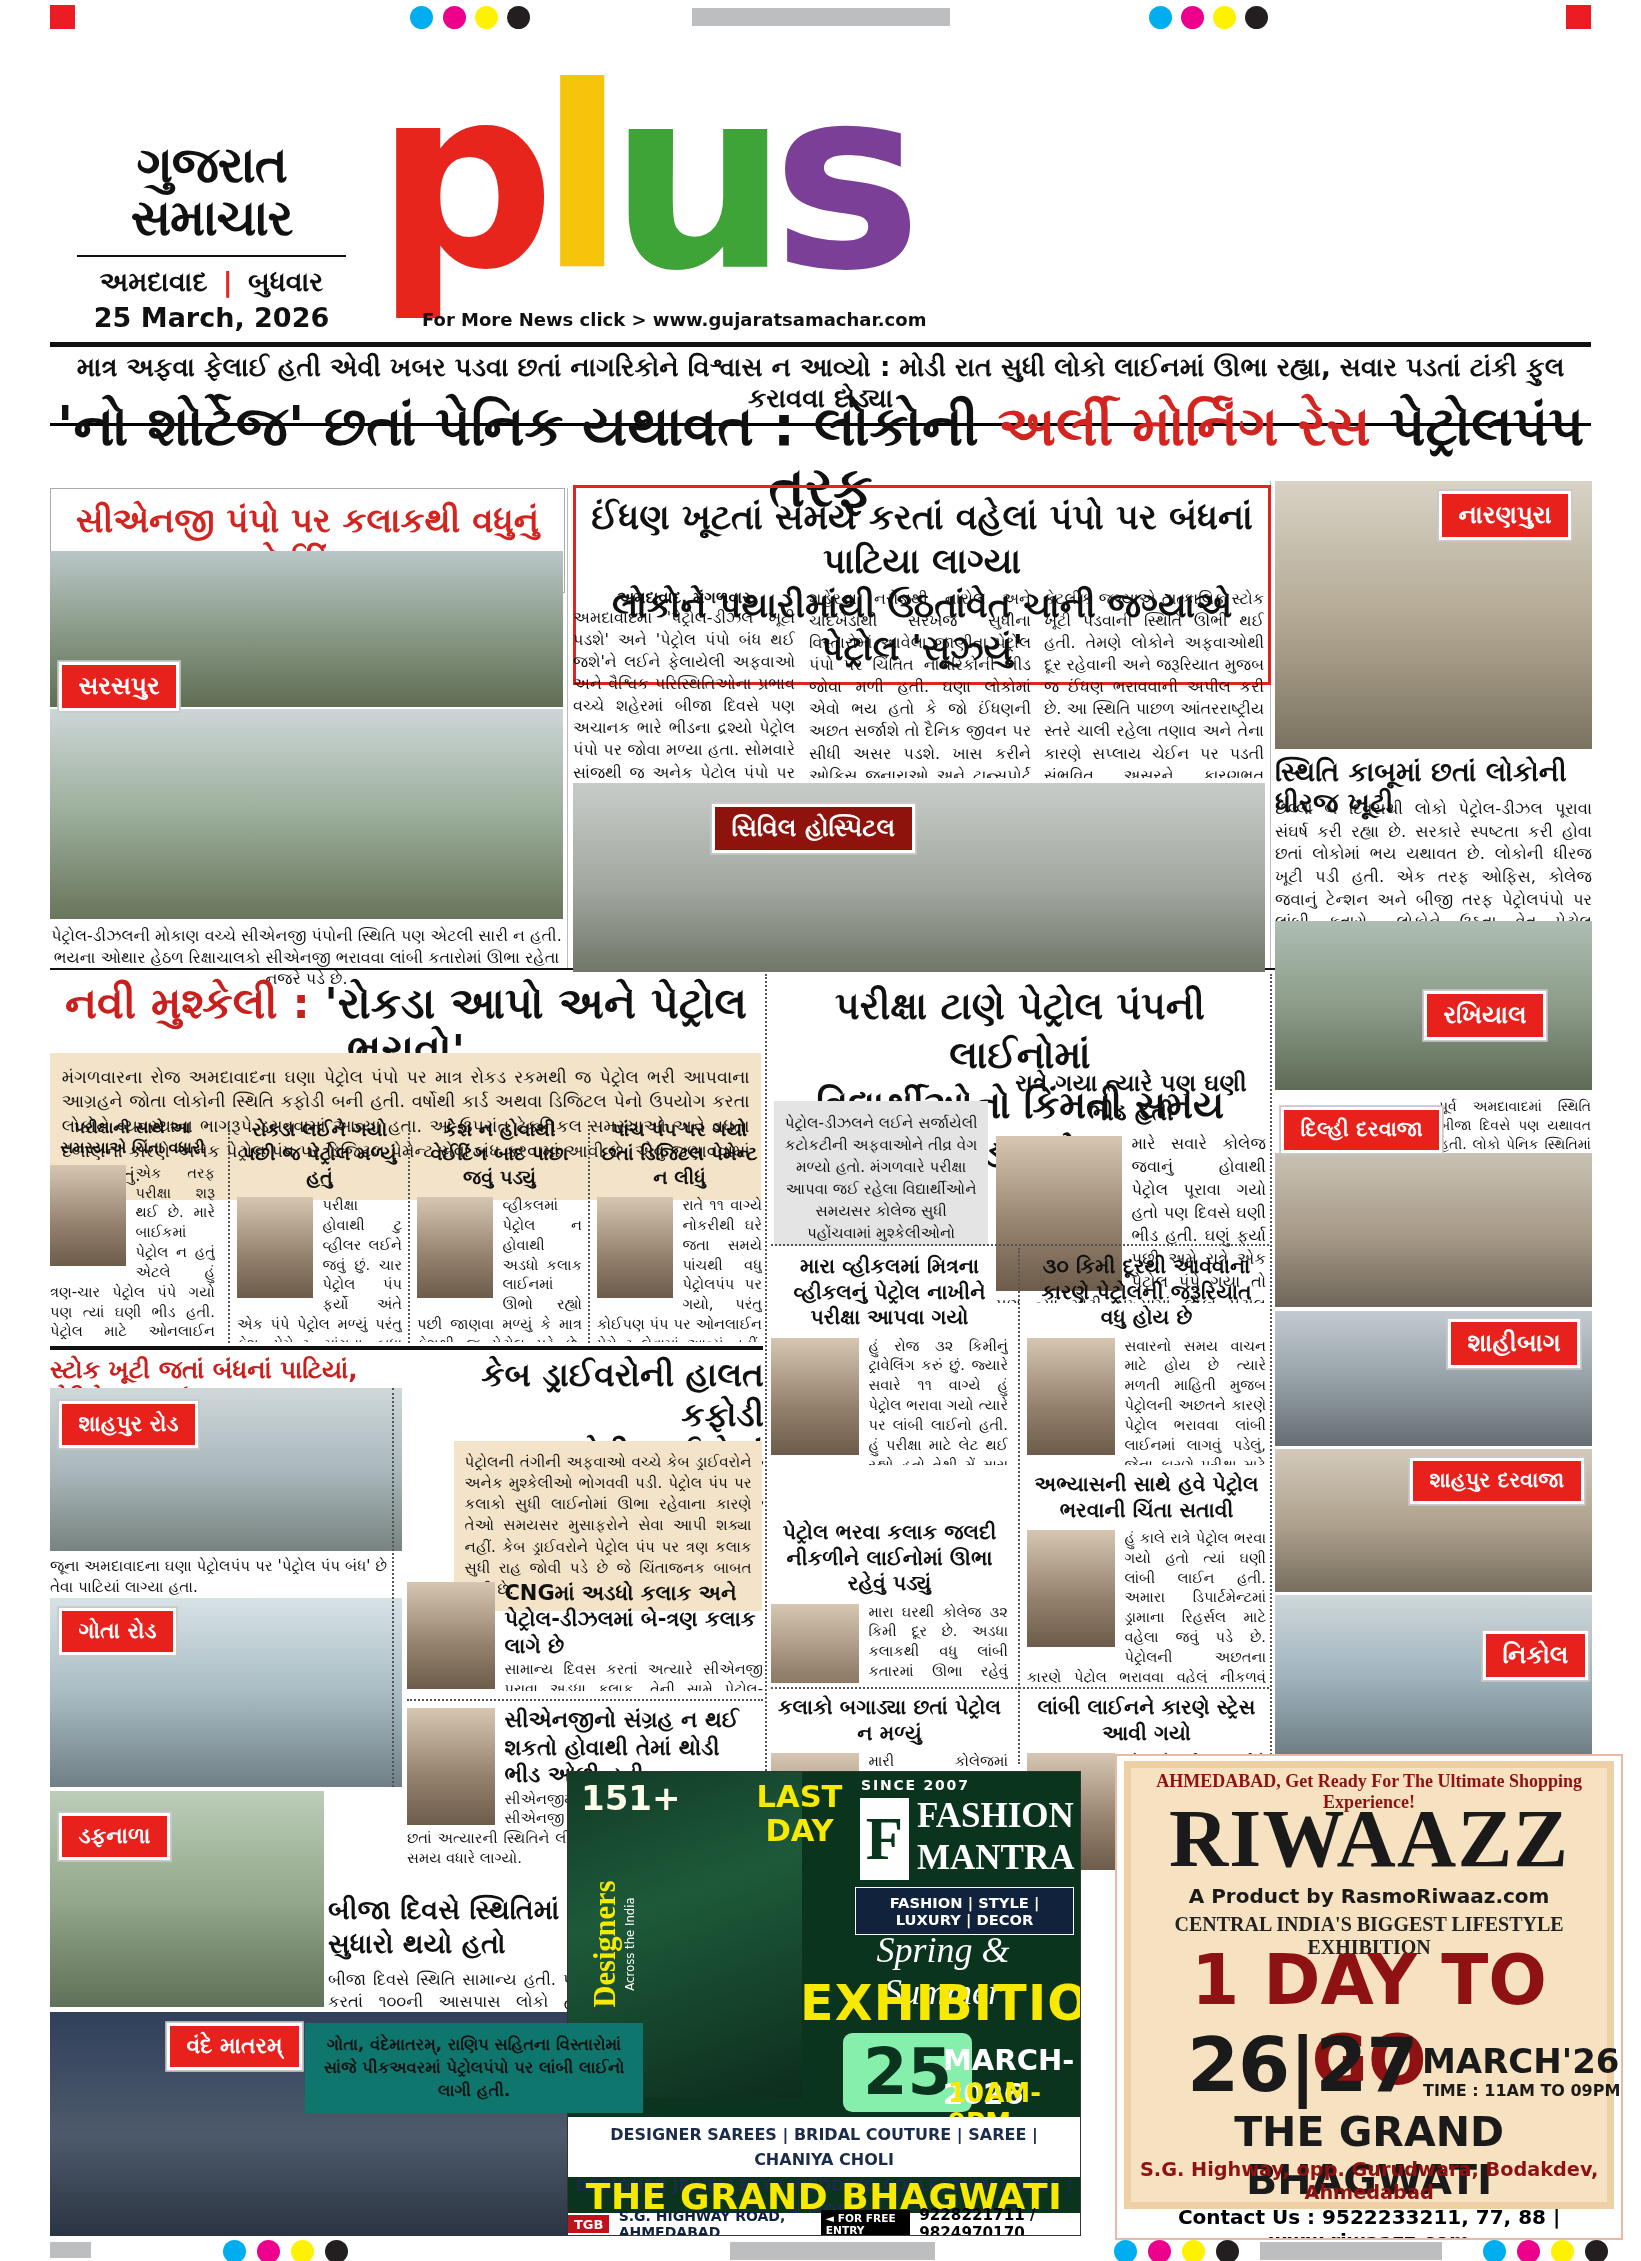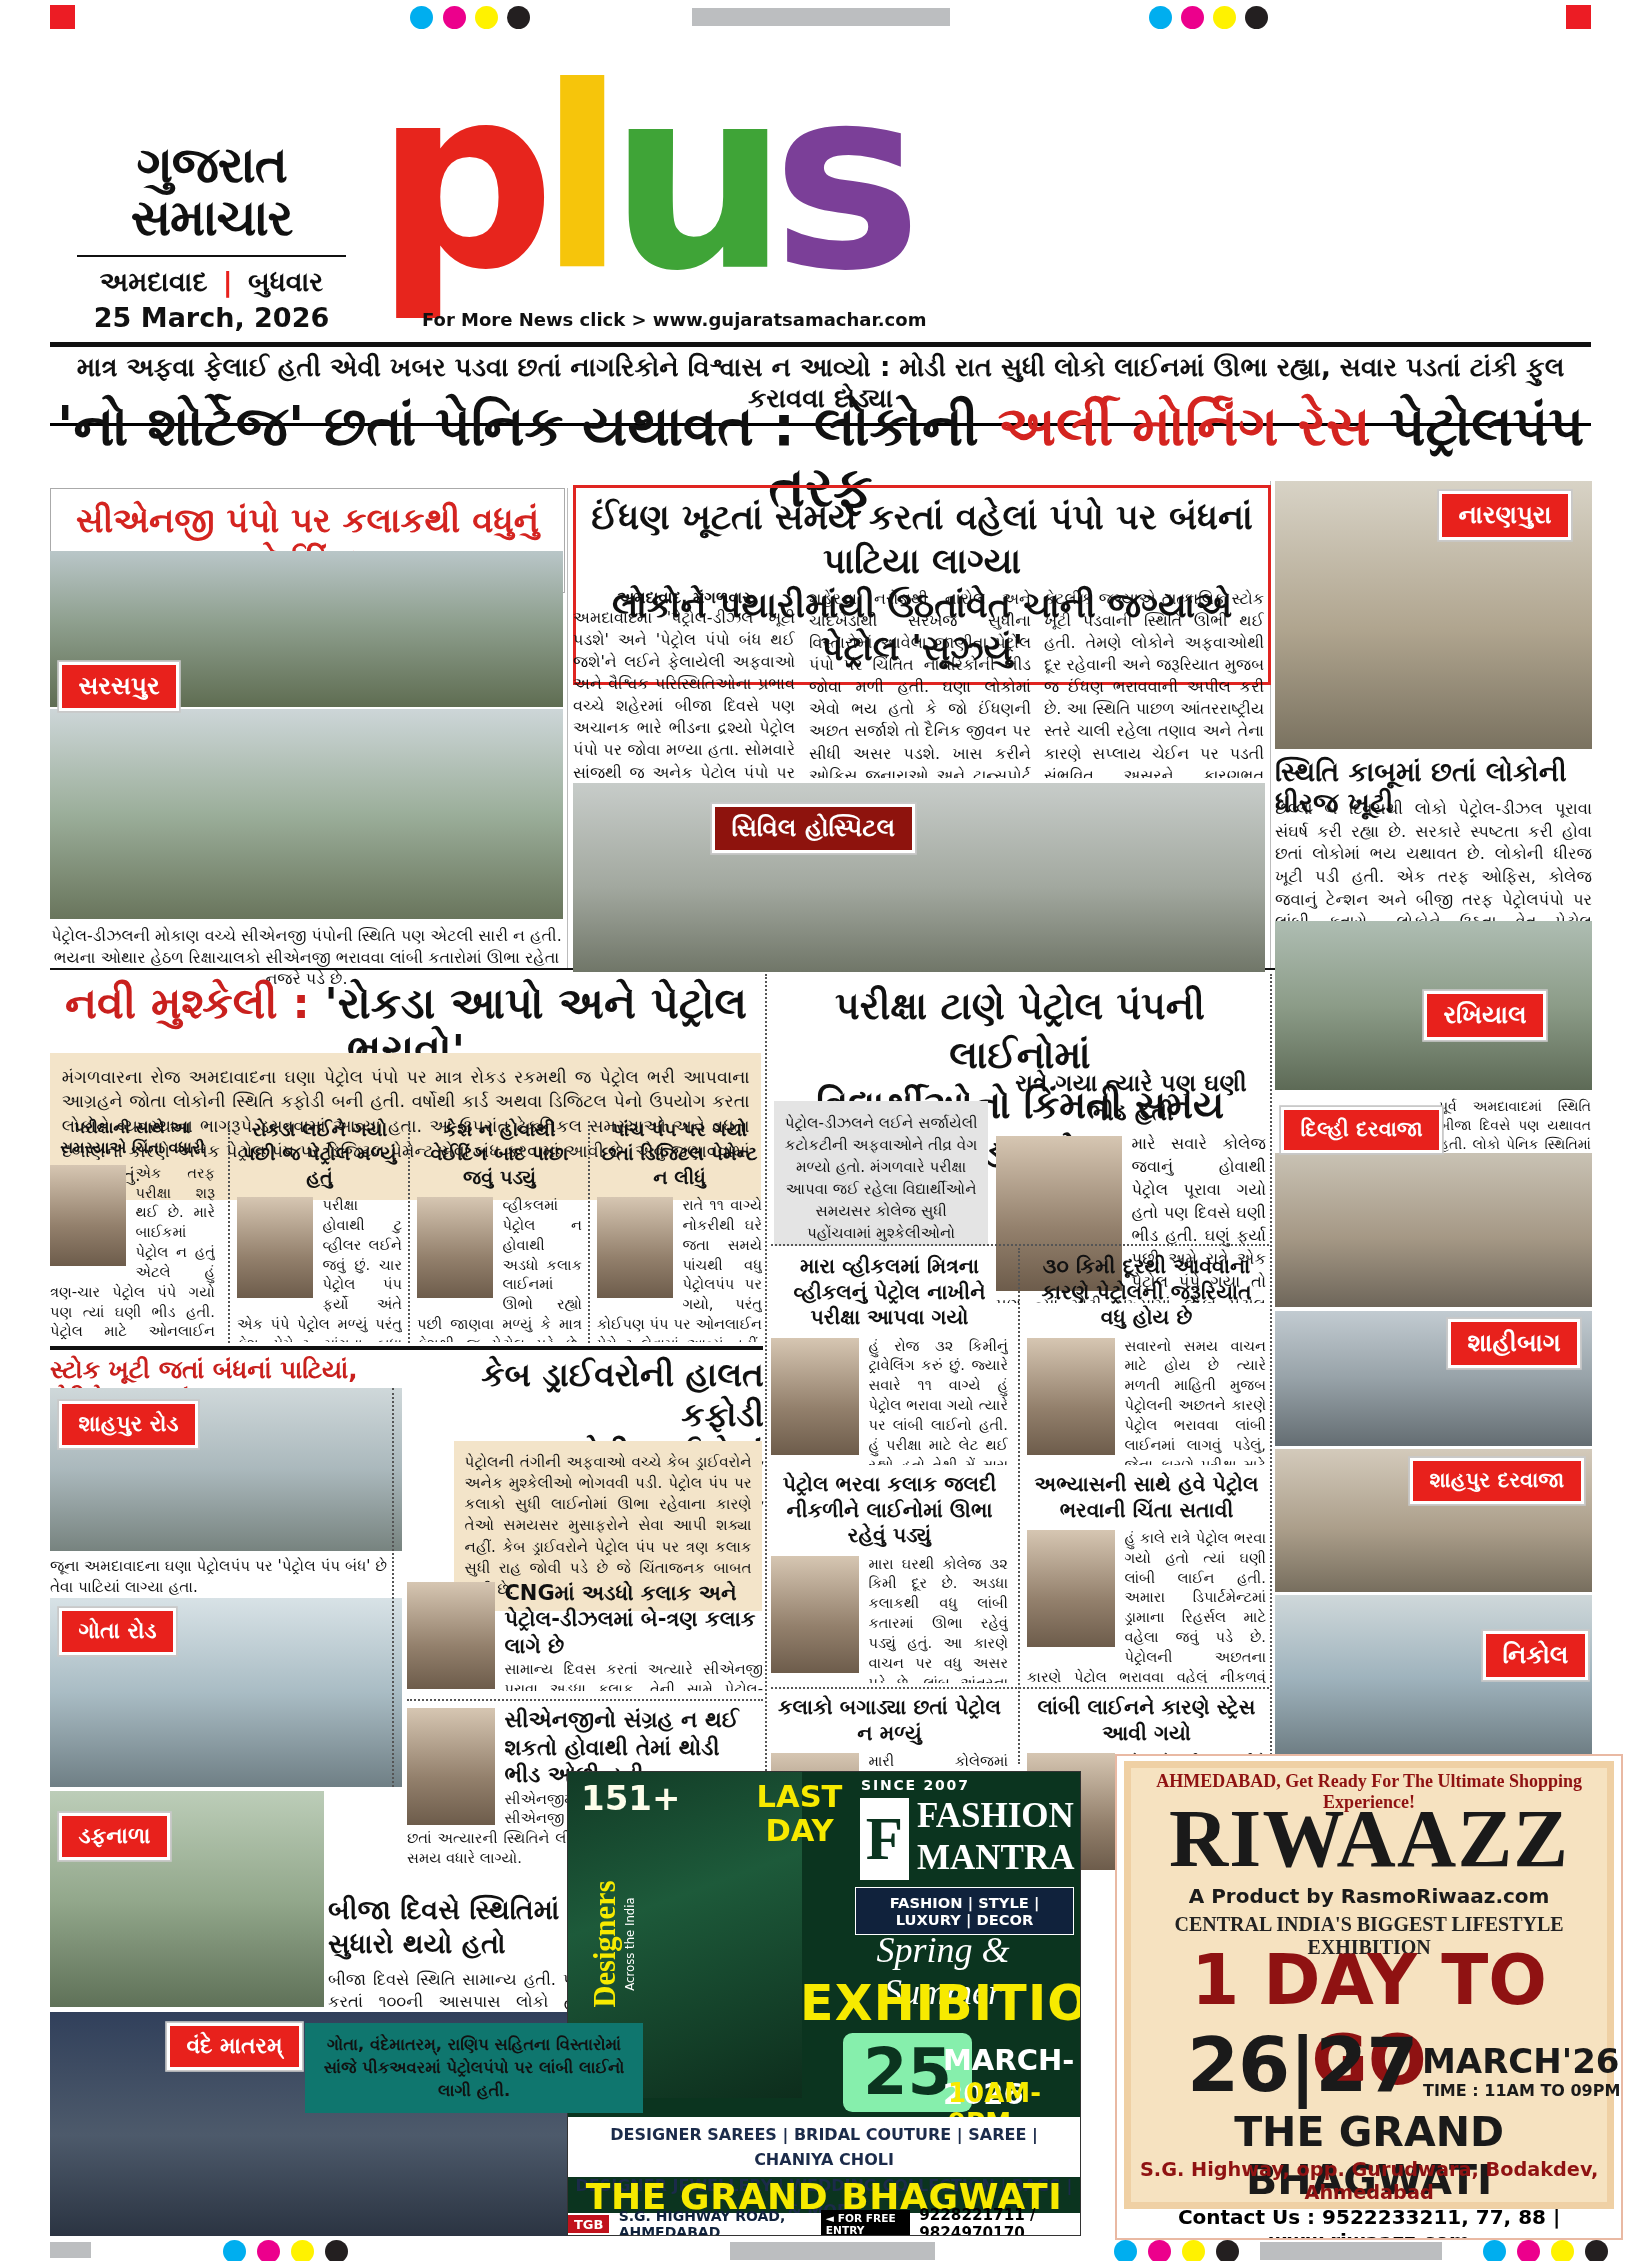--- a/index.html
+++ b/index.html
@@ -189,21 +189,21 @@
   <div class="abs" style="left:1027px;top:1254px;width:239px;height:211px;overflow:hidden;">
     <div class="vox-title" style="font-size:20.5px;">૩૦ કિમી દૂરથી આવવાના કારણે પેટ્રોલની જરૂરિયાત વધુ હોય છે</div>
     <div style="margin-top:4.7px;">
         <span class="portrait" style="width:88px;height:117px;display:block;"></span>
       <span style="font-size:14.7px;line-height:1.35;text-align:justify;display:block;">સવારનો સમય વાચન માટે હોય છે ત્યારે મળતી માહિતી મુજબ પેટ્રોલની અછતને કારણે પેટ્રોલ ભરાવવા લાંબી લાઈનમાં લાગવું પડેલું, જેના કારણે પરીક્ષા માટે ચોક્કસ વાંચવાનો સમય કાઢવો મુશ્કેલ પડે છે.</span>
       </div>
 
   </div>
 
   <div class="abs" style="left:771px;top:1472px;width:237px;height:211px;overflow:hidden;">
-    <div class="vox-title" style="font-size:20.5px;">પેટ્રોલ ભરવા કલાક જલદી નીકળીને લાઈનોમાં ઊભા રહેવું પડ્યું</div>
+    <div class="vox-title" style="font-size:20.5px;margin-top:48px;">પેટ્રોલ ભરવા કલાક જલદી નીકળીને લાઈનોમાં ઊભા રહેવું પડ્યું</div>
     <div style="margin-top:4.7px;">
         <span class="portrait" style="width:88px;height:117px;display:block;"></span>
       <span style="font-size:14.7px;line-height:1.35;text-align:justify;display:block;">મારા ઘરથી કોલેજ ૩૨ કિમી દૂર છે. અડધા કલાકથી વધુ લાંબી કતારમાં ઊભા રહેવું પડ્યું હતું. આ કારણે વાચન પર વધુ અસર પડે છે. લાંબુ અંતરના કારણે પબ્લિક ટ્રાન્સપોર્ટનો ઉપયોગ કરી નથી શકાતો કારણ કે બપોરે મોટાભાગે બસ મળતી નથી.</span>
       </div>
 
   </div>
   <div class="abs" style="left:1027px;top:1472px;width:239px;height:211px;overflow:hidden;">
     <div class="vox-title" style="font-size:20.5px;">અભ્યાસની સાથે હવે પેટ્રોલ ભરવાની ચિંતા સતાવી</div>
     <div style="margin-top:4.7px;">
         <span class="portrait" style="width:88px;height:117px;display:block;"></span>

